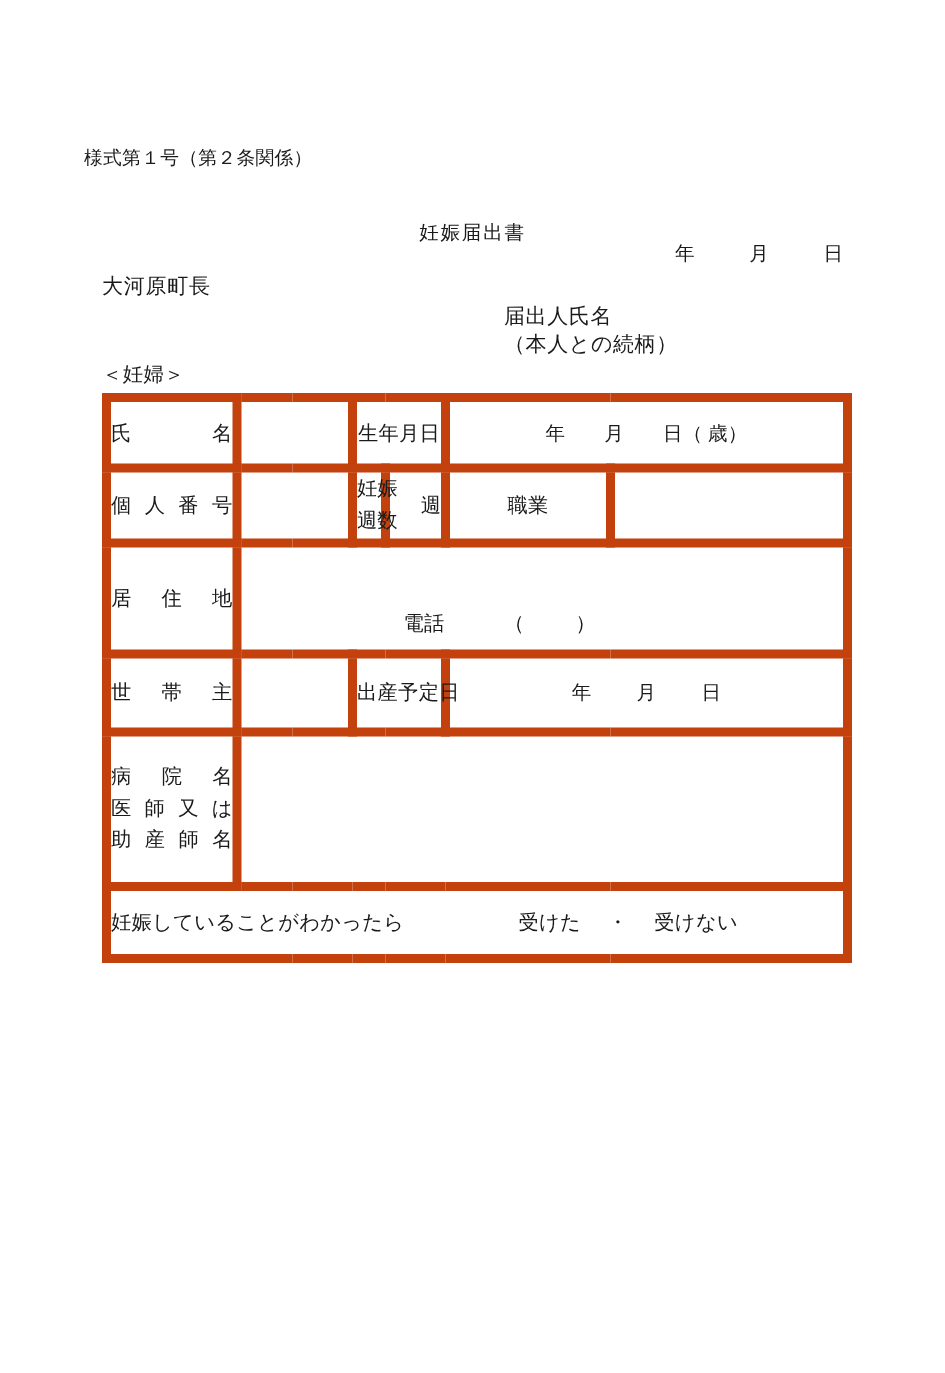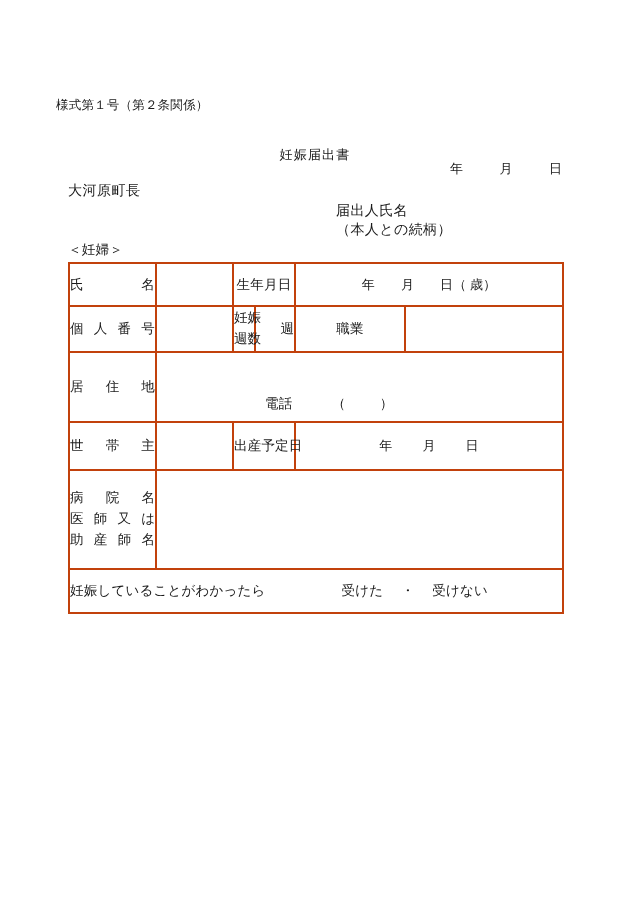--- a/index.html
+++ b/index.html
@@ -83,21 +83,21 @@
   
   .form-table {
     position: absolute;
     left: 68px;
     top: 262px;
     width: 494px;
     border-collapse: collapse;
     table-layout: fixed;
   }
   .form-table td {
-    border: 2px solid #c2410c;
+    border: 6px solid #c2410c;
     font-size: 13.5px;
     padding: 0;
     vertical-align: middle;
   }
   .lbl {
     text-align: justify;
     text-align-last: justify;
     padding: 0 11px;
     letter-spacing: 0.2px;
     white-space: nowrap;

